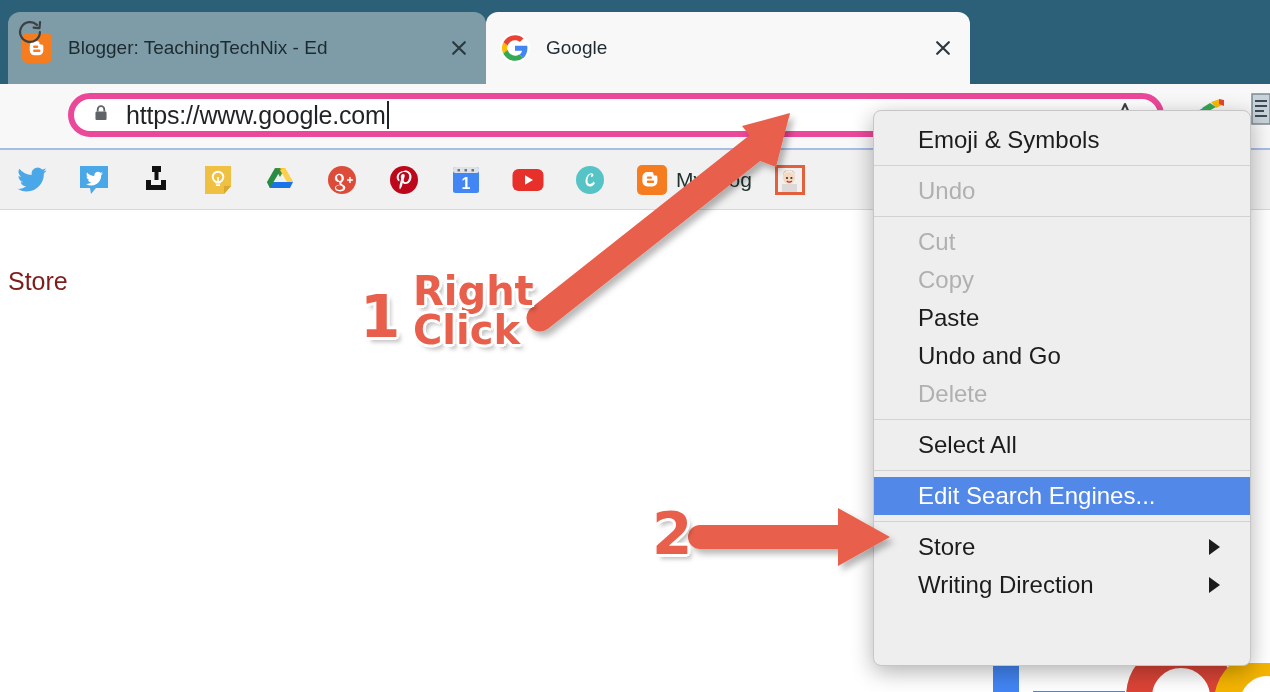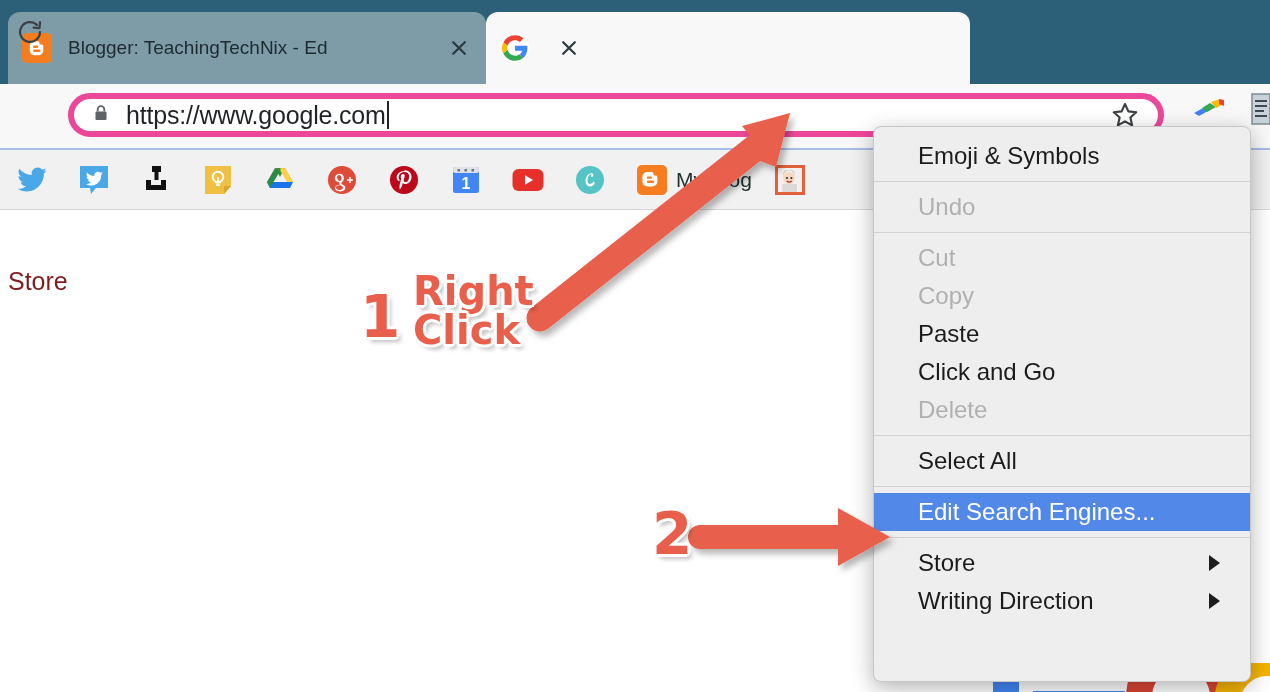--- a/index.html
+++ b/index.html
@@ -122,21 +122,21 @@
     position: absolute; left: 8px; top: 56px;
     font-size: 25px; color: #7f1d1d; cursor: pointer;
   }
   .glogo {
     position: absolute; left: 985px; top: 452px; width: 285px; height: 40px;
     overflow: hidden;
   }
 
   
   .ctxmenu {
-    position: absolute; left: 873px; top: 126px; width: 378px; height: 556px;
+    position: absolute; left: 873px; top: 110px; width: 378px; height: 556px;
     background: #eeeeee;
     border: 1px solid #c6c6c6;
     border-radius: 8px;
     box-shadow: 0 6px 22px rgba(0,0,0,0.30);
     overflow: hidden;
     z-index: 30;
     text-align: center;
   }
   .mi {
     height: 38px; display: flex; align-items: center;
@@ -199,20 +199,21 @@
 
     <div class="tab active" id="tab2">
       <span class="tab-favicon fav-google">
         <svg viewBox="0 0 48 48">
           <path fill="#EA4335" d="M24 9.5c3.5 0 6.6 1.2 9 3.6l6.7-6.7C35.6 2.6 30.2.5 24 .5 14.6.5 6.5 5.9 2.6 13.8l7.8 6.1C12.3 14 17.6 9.5 24 9.5z"></path>
           <path fill="#4285F4" d="M46.9 24.5c0-1.6-.1-3.2-.4-4.7H24v9.3h12.9c-.6 3-2.3 5.6-4.9 7.3l7.6 5.9c4.4-4.1 7.3-10.2 7.3-17.8z"></path>
           <path fill="#FBBC05" d="M10.4 28.6c-.5-1.5-.8-3-.8-4.6s.3-3.1.8-4.6l-7.8-6.1C1 16.5 0 20.1 0 24s1 7.5 2.6 10.7l7.8-6.1z"></path>
           <path fill="#34A853" d="M24 47.5c6.2 0 11.5-2.1 15.3-5.6l-7.6-5.9c-2.1 1.4-4.8 2.3-7.7 2.3-6.4 0-11.7-4.5-13.6-10.4l-7.8 6.1C6.5 42.1 14.6 47.5 24 47.5z"></path>
         </svg>
       </span>
+      <span class="tab-title">Google</span>
       <span class="tab-close">
         <svg viewBox="0 0 24 24">
             <path stroke="#2b383d" stroke-width="2.6" stroke-linecap="round" d="M5 5 L19 19 M19 5 L5 19"></path>
           </svg>
       </span>
     </div>
 
   </div>
 
   <div class="toolbar"></div>
@@ -438,21 +439,21 @@
     <div class="mi disabled">
       <span>Cut</span>
     </div>
     <div class="mi disabled">
       <span>Copy</span>
     </div>
     <div class="mi">
       <span>Paste</span>
     </div>
     <div class="mi">
-      <span>Click and Go</span>
+      <span>Undo and Go</span>
     </div>
     <div class="mi disabled">
       <span>Delete</span>
     </div>
     <div class="msep"></div>
 
     <div class="mi">
       <span>Select All</span>
     </div>
     <div class="msep"></div>

